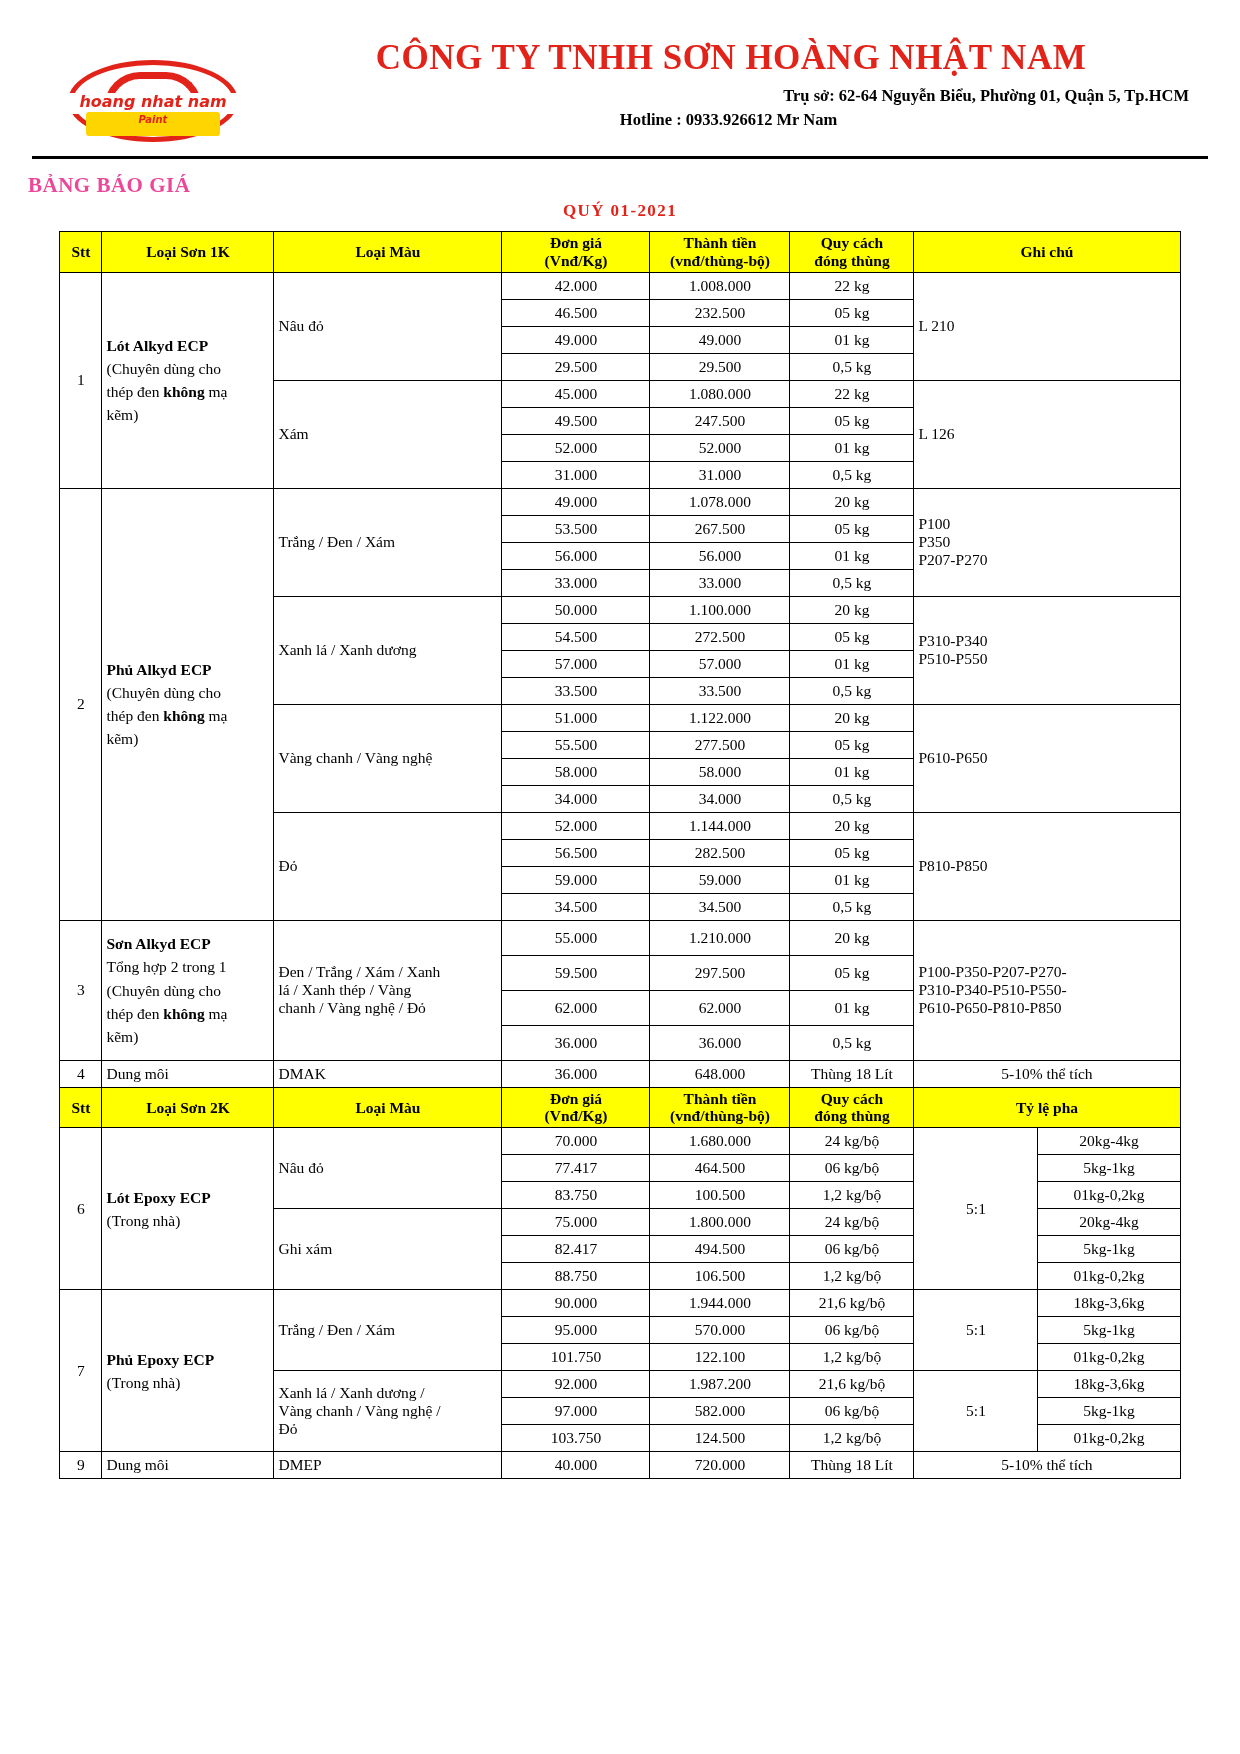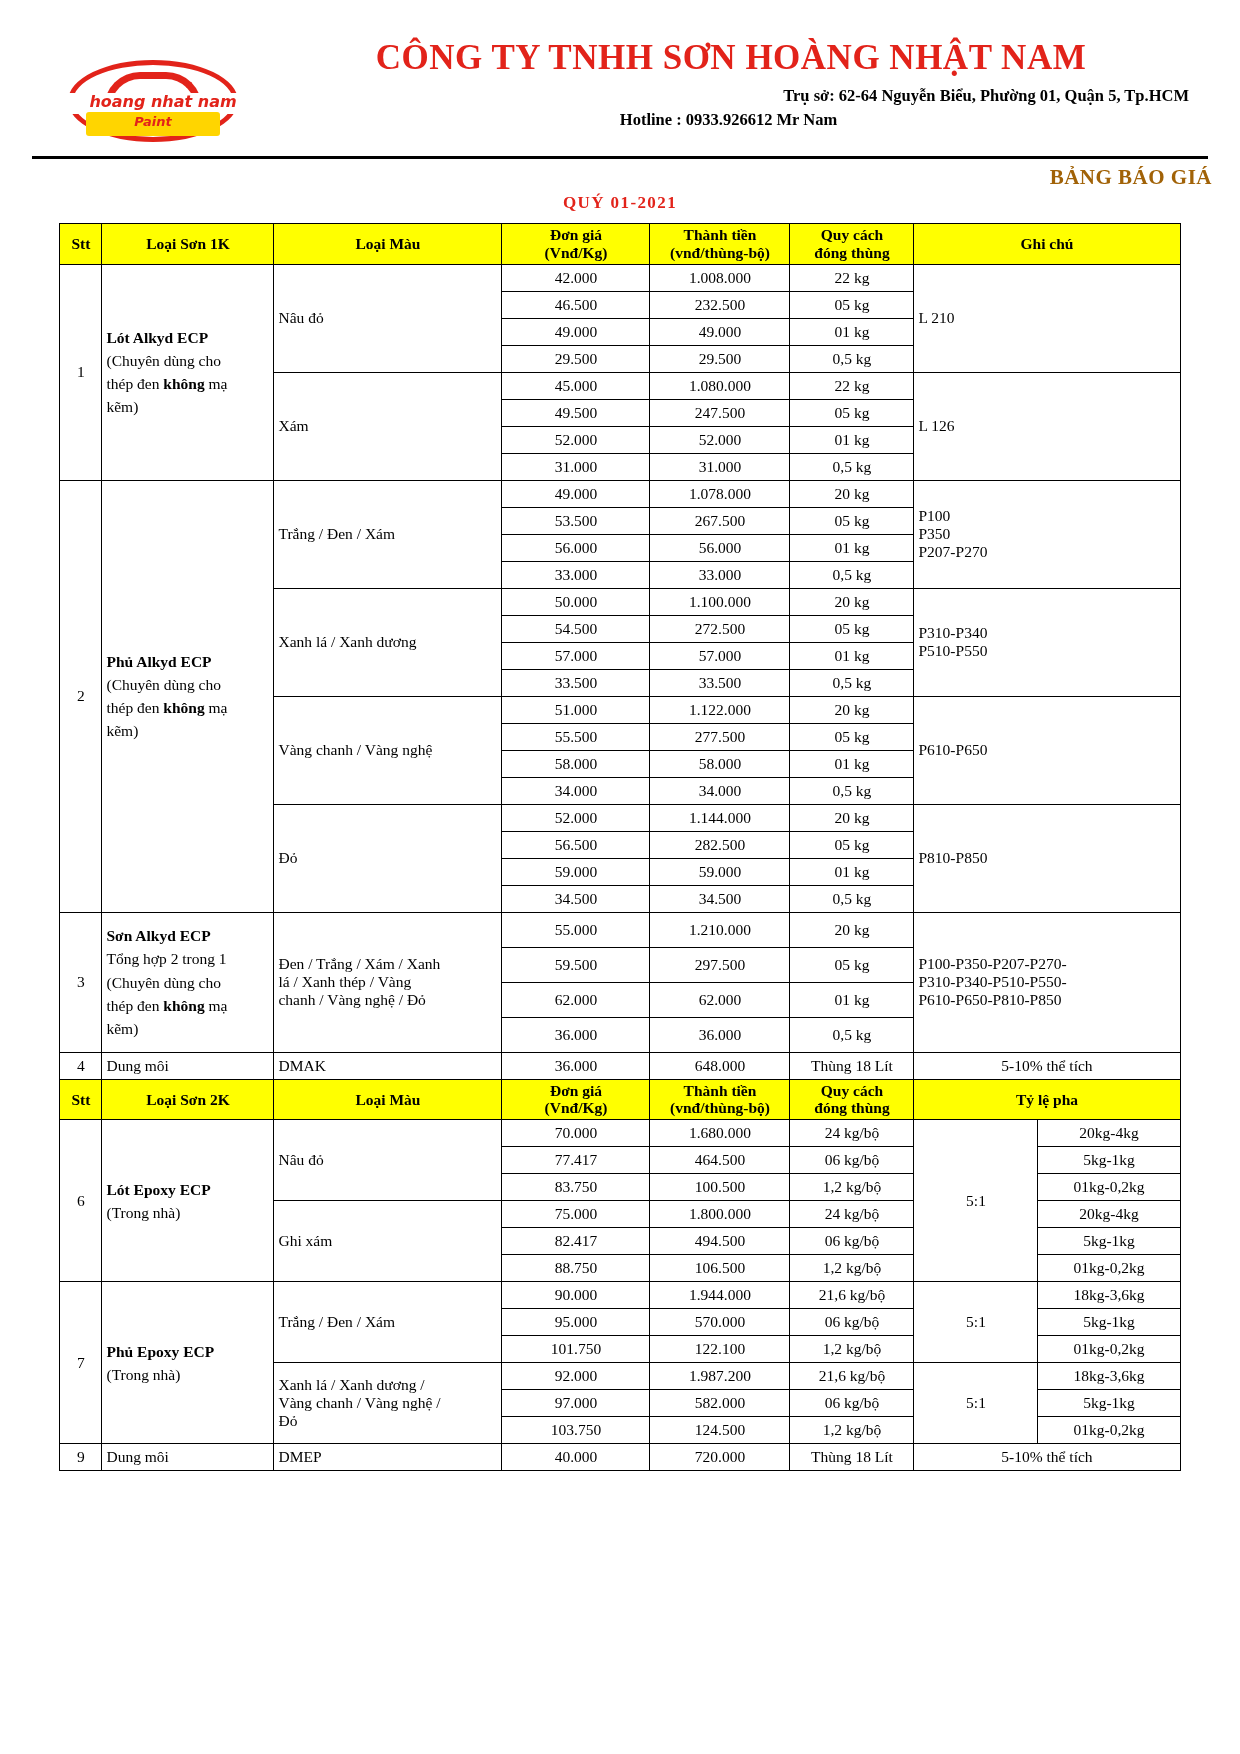--- a/index.html
+++ b/index.html
@@ -59,21 +59,21 @@
   }
   .logo .band {
     position: absolute;
     left: -6px; top: 33px;
     width: 182px;
     height: 21px;
     background: #ffffff;
   }
   .logo .brand {
     position: absolute;
-    left: 10px; top: 32px;
+    left: 0; top: 32px;
     width: 170px;
     text-align: center;
     font-family: "DejaVu Sans", sans-serif;
     font-style: italic;
     font-weight: bold;
     font-size: 16px;
     color: #e2231a;
     letter-spacing: 0px;
   }
   .logo .yellowband {
@@ -84,21 +84,21 @@
     border-radius: 3px;
   }
   .logo .paint {
     position: absolute;
     left: 18px; top: 54px;
     width: 134px;
     text-align: center;
     font-family: "DejaVu Sans", sans-serif;
     font-style: italic;
     font-weight: bold;
-    font-size: 13px;
+    font-size: 10px;
     color: #e2231a;
   }
   .company {
     flex: 1;
     text-align: center;
     padding-right: 8px;
   }
   .company-name {
     color: #e2231a;
     font-weight: bold;
@@ -121,25 +121,25 @@
     text-align: center;
     padding-right: 5px;
   }
   .rule {
     border-top: 3px solid #000;
     margin: 14px 4px 0 4px;
   }
 
   
   .title1 {
-    text-align: right;
-    color: #a16207;
+    text-align: left;
+    color: #ec4899;
     font-weight: bold;
     font-size: 21px;
-    margin-top: 6px;
+    margin-top: 14px;
     letter-spacing: .5px;
   }
   .title2 {
     text-align: center;
     color: #e2231a;
     font-weight: bold;
     font-size: 17px;
     margin-top: 3px;
     letter-spacing: 1.4px;
   }

